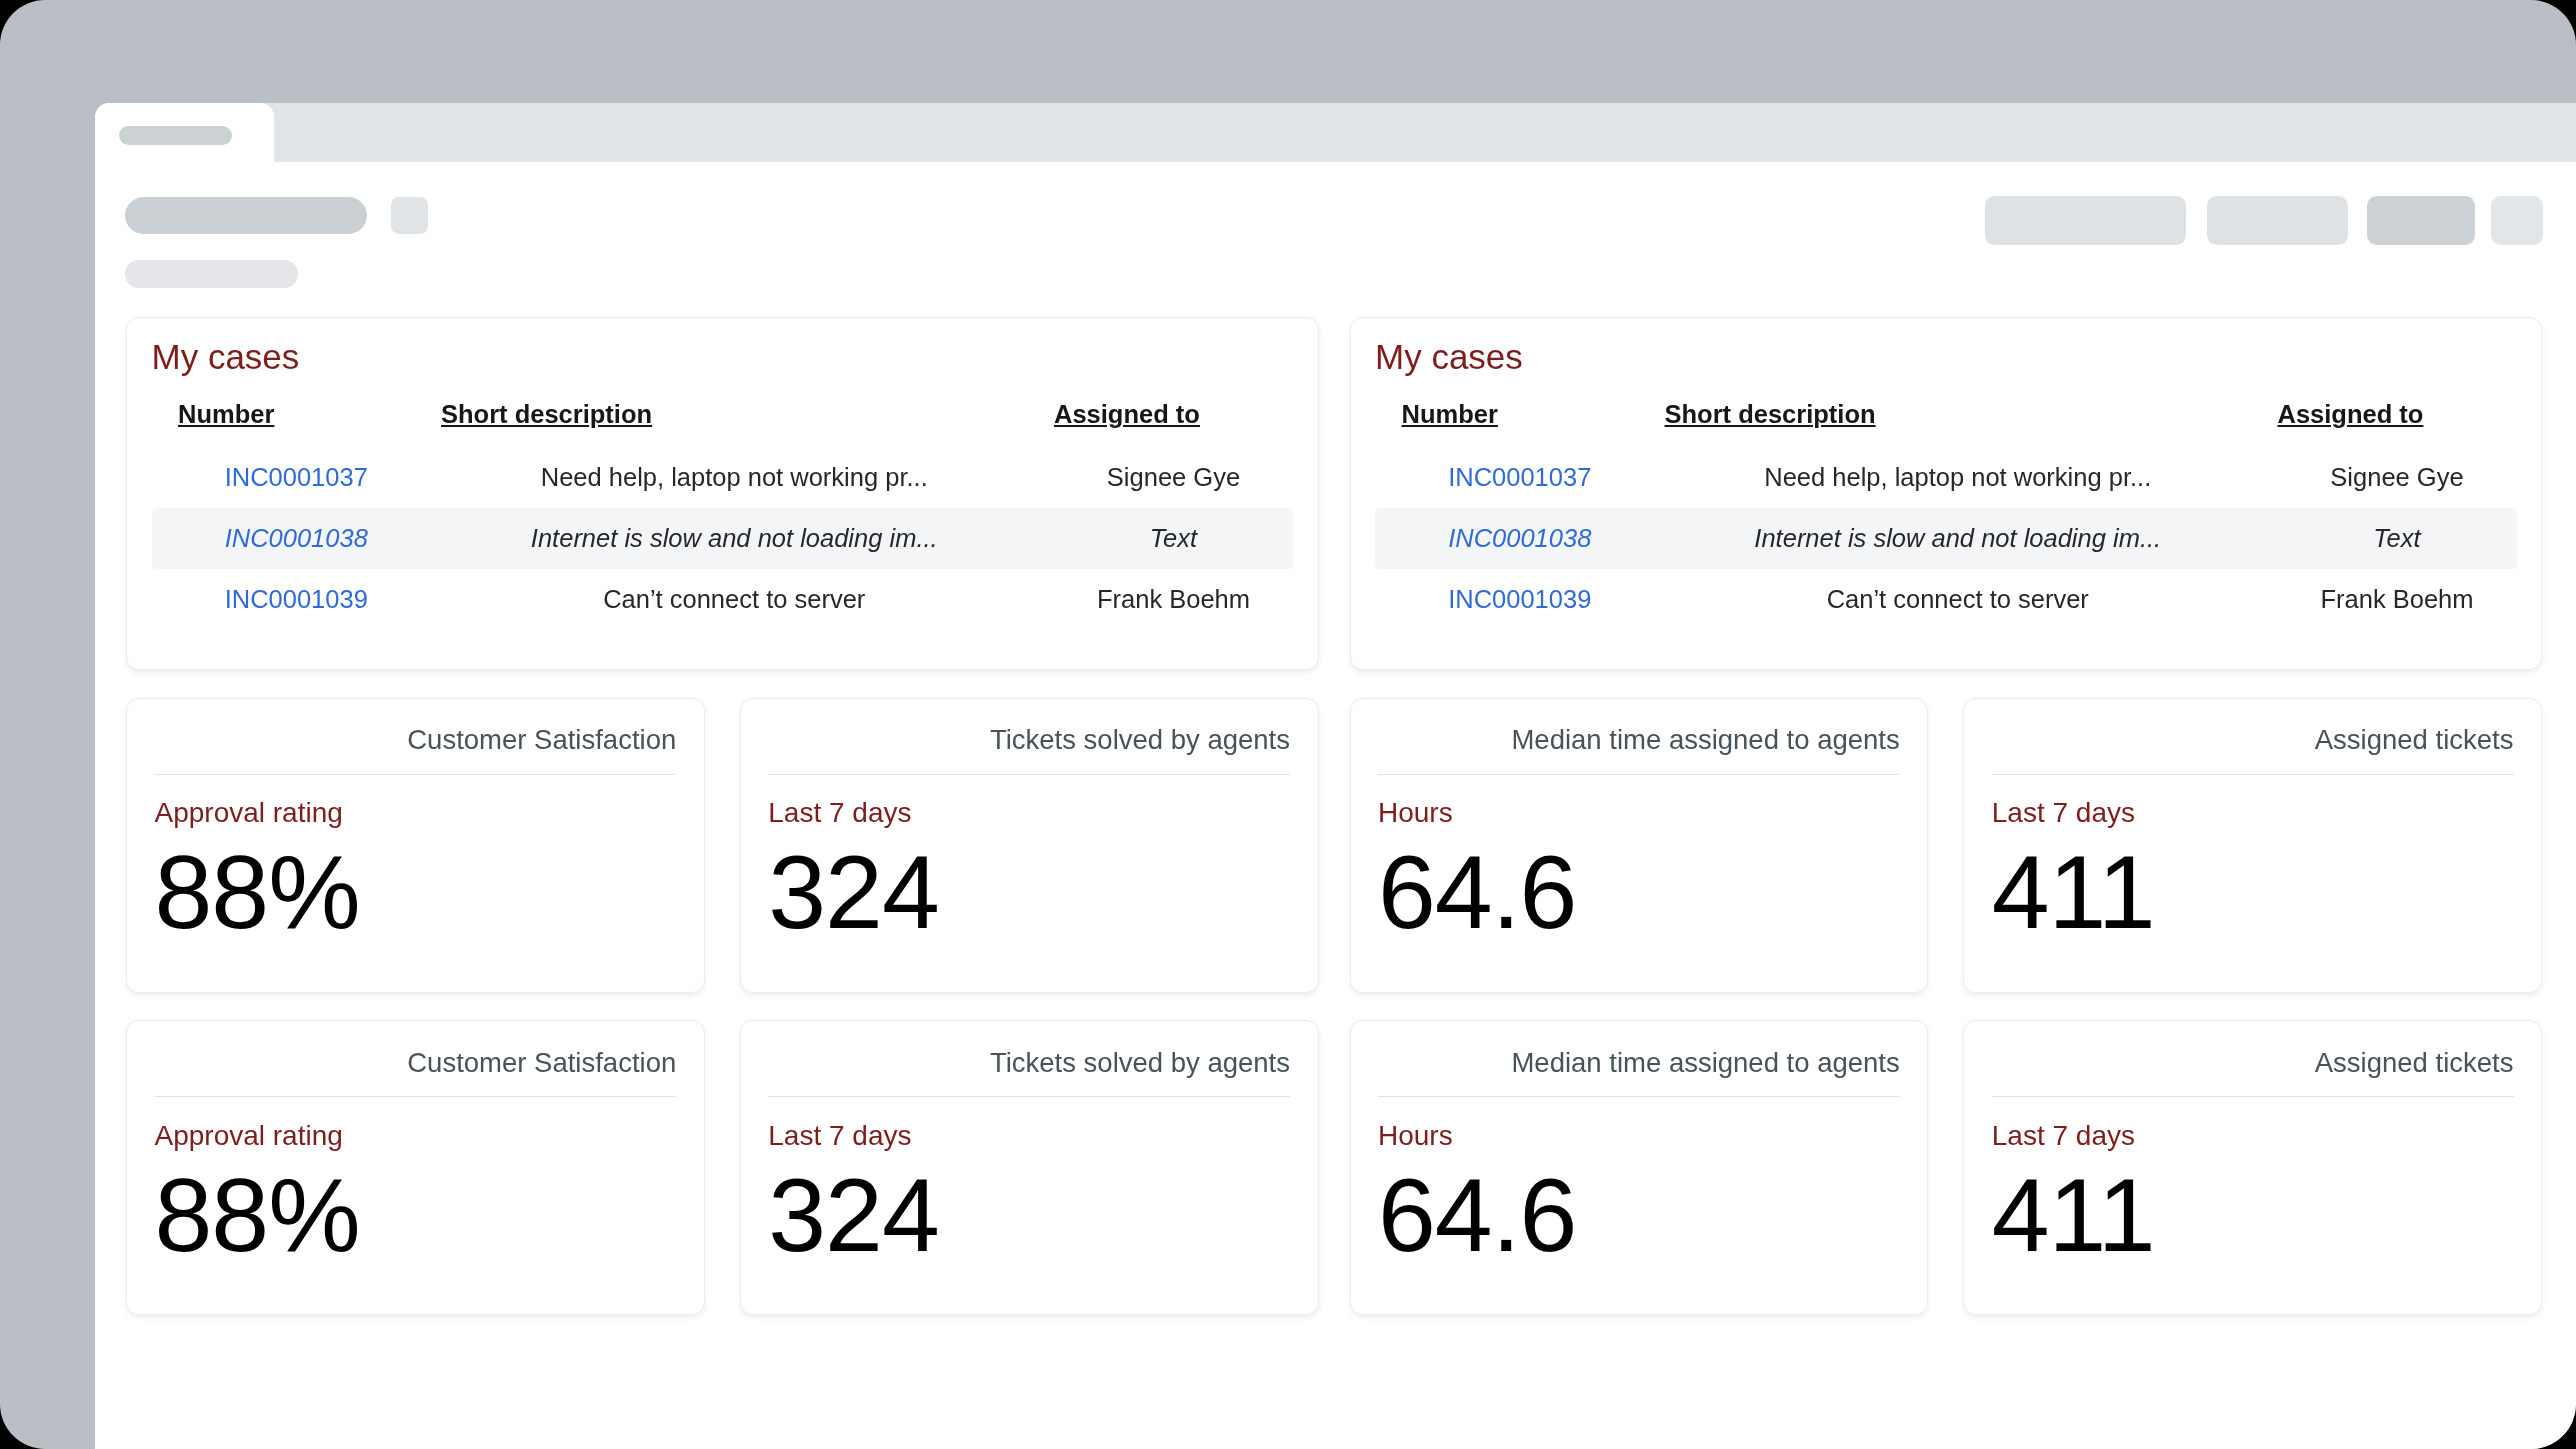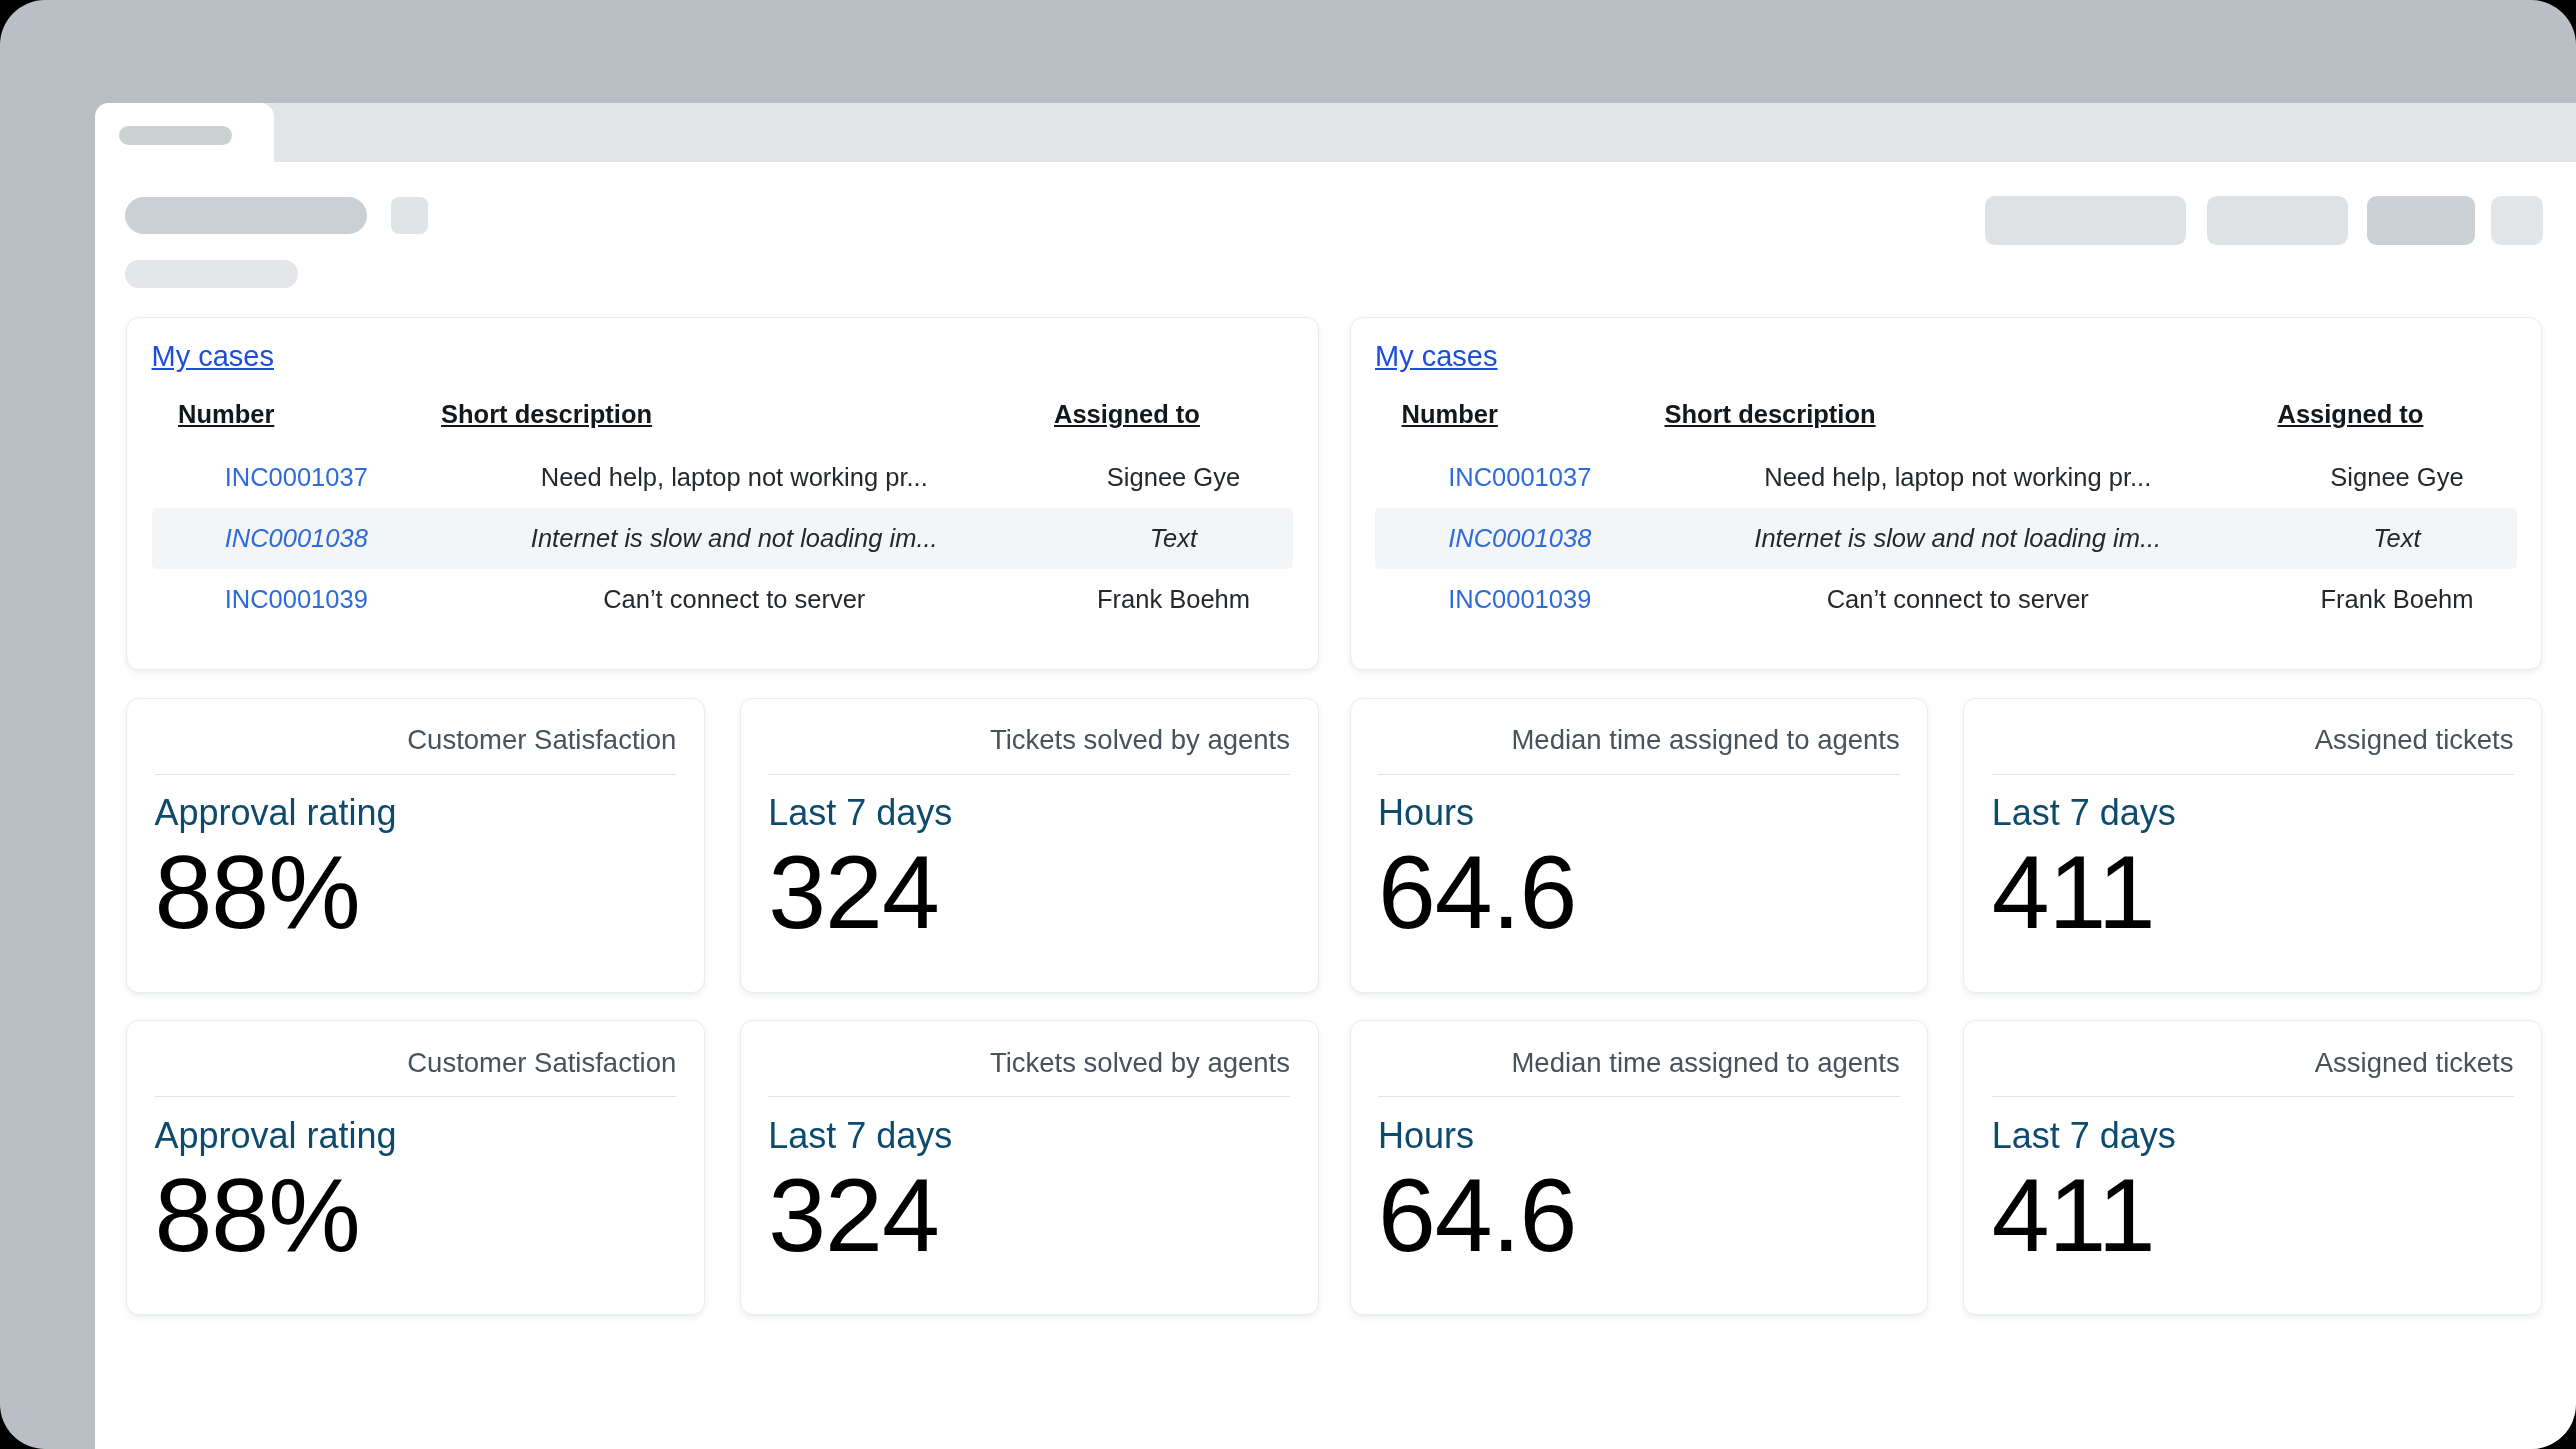--- a/index.html
+++ b/index.html
@@ -24,35 +24,35 @@
   .hbtn-3{left:2272px;width:108px;background:#ccd1d5;}
   .hbtn-4{left:2396px;width:52px;background:#e3e6e8;}
 
   
   .main{position:absolute;left:31px;top:155px;width:2416px;display:grid;grid-template-columns:1fr 1fr;column-gap:31px;row-gap:0;}
   .col{display:flex;flex-direction:column;}
   .card{background:#fff;border:1px solid #e9ecee;border-radius:12.8px;box-shadow:0 2.9px 5.9px -1px rgba(30,45,60,0.10);box-sizing:border-box;}
 
   
   .table-card{height:353px;padding:19.6px 24.5px;overflow:hidden;}
-  .table-title{font-size:29px;line-height:37px;color:#1d4ed8;text-decoration:underline;}
+  .table-title{font-size:35px;line-height:37px;color:#7f1d1d;}
   .tbl{margin-top:7.9px;}
   .trow{display:grid;grid-template-columns:263px 613px 1fr;align-items:center;border-radius:4.9px;}
   .trow > div{padding-left:26.5px;white-space:nowrap;overflow:hidden;}
   .thead{height:65px;font-weight:700;font-size:25.5px;color:#15181b;text-decoration:underline;}
   .tdata{height:61px;font-size:25.5px;color:#24282b;text-align:center;}
   .tdata.alt{background:#f4f5f7;font-style:italic;}
   .link{color:#2e6bd9;cursor:pointer;}
 
   
   .kpi-grid{display:grid;grid-template-columns:1fr 1fr;column-gap:35px;row-gap:27.5px;margin-top:27.5px;}
   .kpi-card{height:295px;padding:23.6px 27.5px;overflow:hidden;}
   .kpi-title{font-size:27.5px;line-height:35px;color:#47525a;text-align:right;}
   .kpi-divider{border:none;border-top:1px solid #dfe3e6;margin:16.7px 0 0 0;}
-  .kpi-label{font-size:36px;line-height:35px;color:#0c4a6e;margin-top:20.6px;}
+  .kpi-label{font-size:28px;line-height:35px;color:#7f1d1d;margin-top:20.6px;}
   .kpi-value{font-size:104px;line-height:1.08;color:#000000;margin-top:5.9px;letter-spacing:-1px;}
 </style>
 </head>
 <body>
 
 <div class="canvas">
   <div class="window">
 
     <div class="tabbar">
       <div class="tab">

